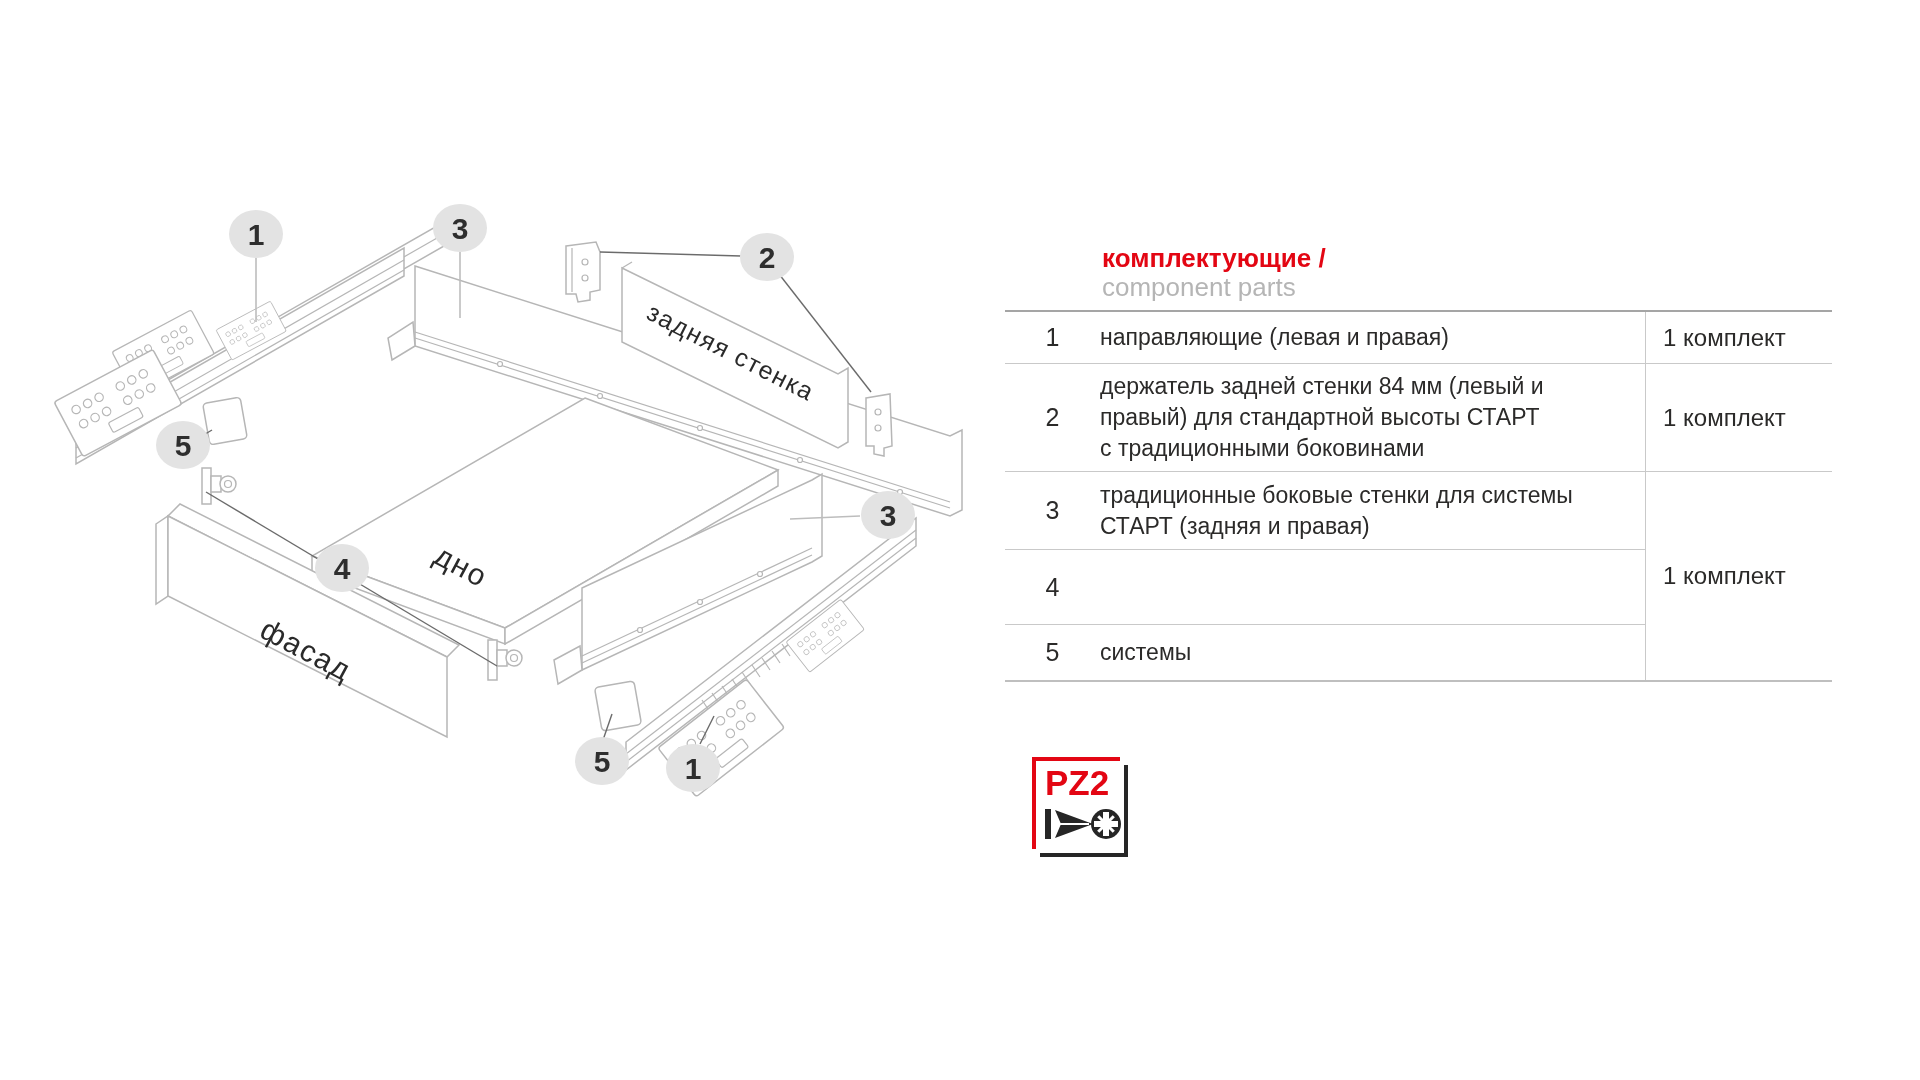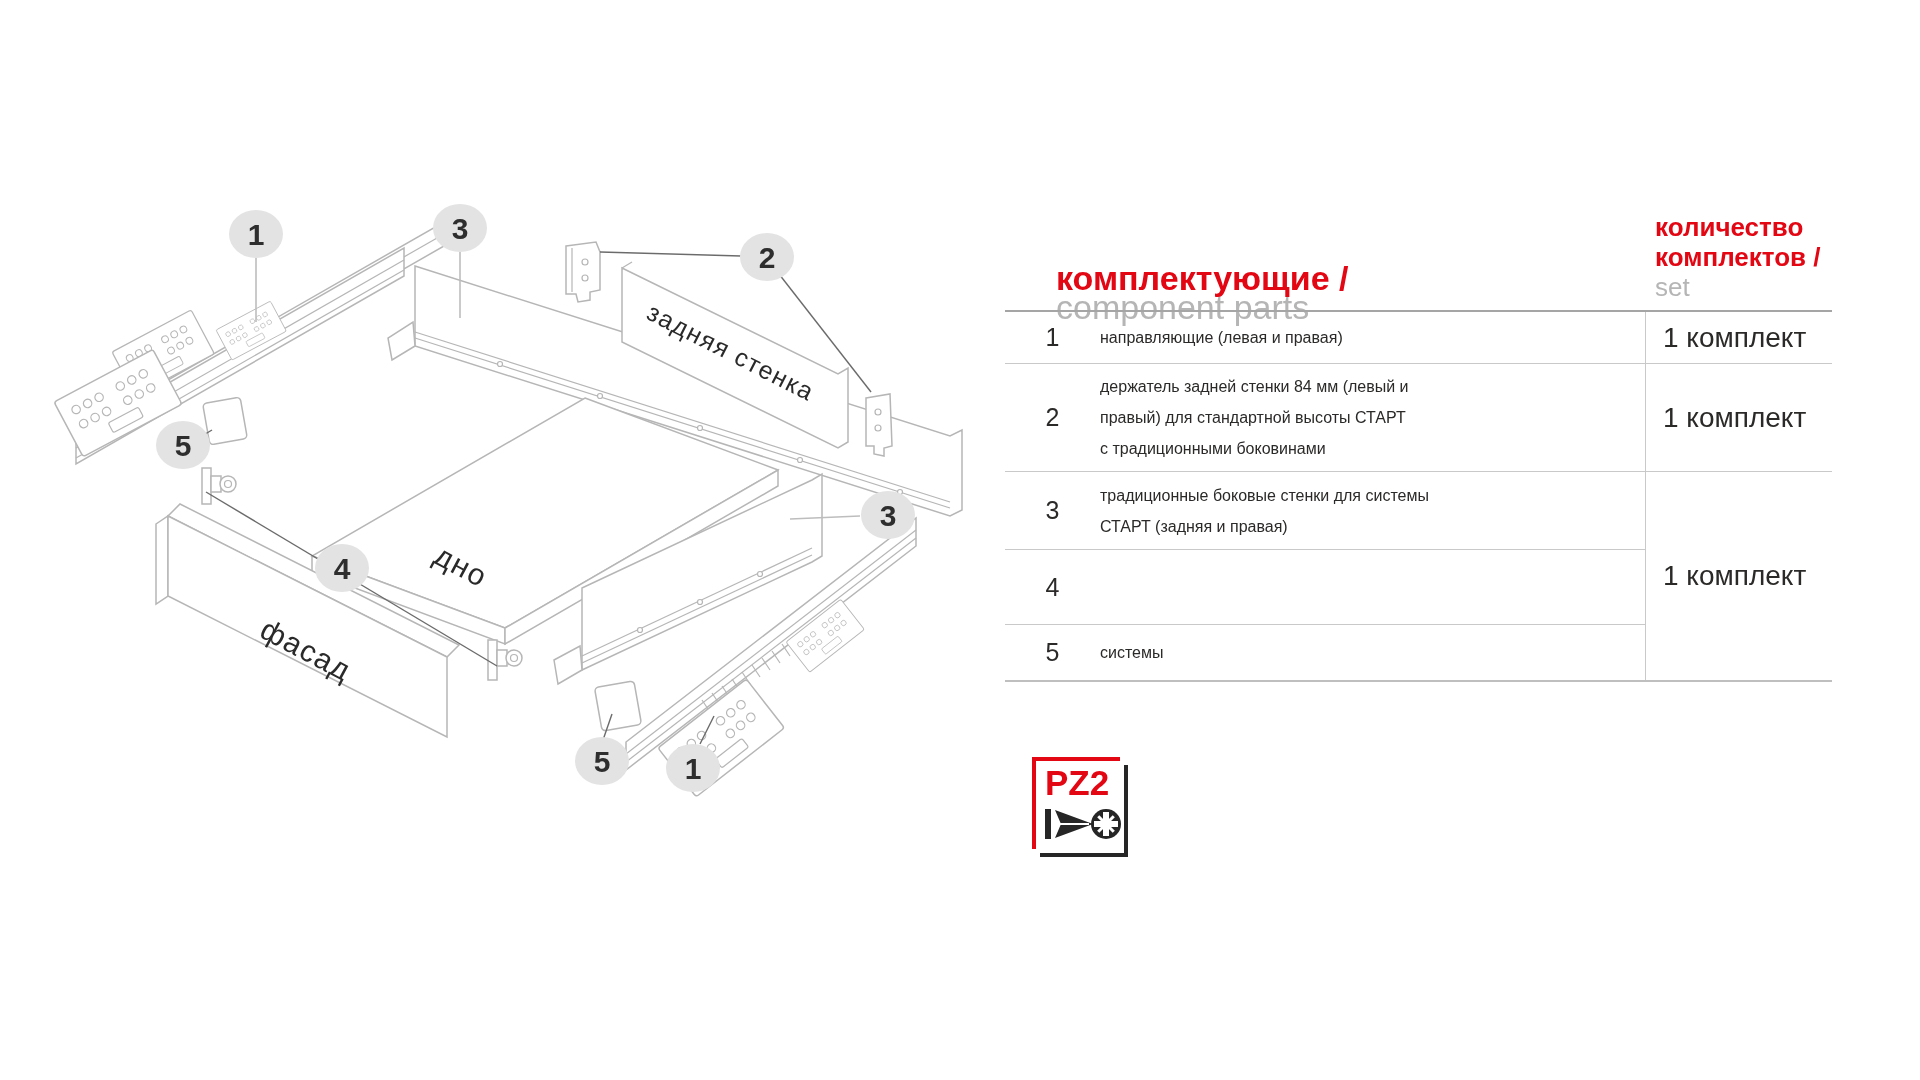--- a/index.html
+++ b/index.html
@@ -9,34 +9,34 @@
   #diagram{position:absolute;left:0;top:0;}
   .stroke{fill:#ffffff;stroke:#b6b6b6;stroke-width:1.5;}
   .strokeonly{fill:none;stroke:#b6b6b6;stroke-width:1.2;}
   .hole{fill:#ffffff;stroke:#b6b6b6;stroke-width:1.2;}
   .leader-l{stroke:#bdbdbd;stroke-width:1.6;}
   .leader-d{stroke:#6b6b6b;stroke-width:1.4;}
   .balloon{fill:#e3e3e3;}
   .bnum{font-family:"Liberation Sans",sans-serif;font-size:30px;font-weight:bold;fill:#2e2e2e;text-anchor:middle;}
   .dlabel{font-family:"Liberation Sans",sans-serif;fill:#2a2a2a;letter-spacing:1.5px;}
   
-  .hdr-left{position:absolute;left:1056px;top:244px;line-height:29px;font-size:34px;margin-top:20px;}
+  .hdr-left{position:absolute;left:1102px;top:244px;line-height:29px;font-size:26px;}
   .hdr-right{position:absolute;left:1655px;top:212px;width:195px;line-height:30px;font-size:26px;}
   .hdr-red{color:#e30613;font-weight:bold;}
   .hdr-gray{color:#b5b5b5;}
   #parts-table{position:absolute;left:1005px;top:310px;width:827px;height:368px;
                border-top:2px solid #a5a5a5;border-bottom:2px solid #bfbfbf;display:flex;}
   .col-left{width:640px;}
   .prow{display:flex;align-items:center;box-sizing:border-box;border-bottom:1px solid #c9c9c9;}
   .prow.last{border-bottom:none;}
   .pnum{width:95px;text-align:center;font-size:25px;flex:none;}
-  .pdesc{flex:1;font-size:16px;line-height:31px;white-space:pre-line;}
+  .pdesc{flex:1;font-size:23px;line-height:31px;white-space:pre-line;}
   .col-right{width:187px;border-left:1px solid #c9c9c9;box-sizing:border-box;}
   .qcell{display:flex;align-items:center;box-sizing:border-box;padding-left:17px;
-         font-size:28px;border-bottom:1px solid #c9c9c9;}
+         font-size:24px;border-bottom:1px solid #c9c9c9;}
   .qcell.last{border-bottom:none;}
   
   #pz2-logo{position:absolute;left:1008px;top:757px;width:96px;height:100px;margin-left:24px;}
   .logo-red-l{position:absolute;left:0;top:0;width:84px;height:88px;
               border-left:4px solid #e30613;border-top:4px solid #e30613;}
   .logo-black-l{position:absolute;left:8px;top:8px;right:0;bottom:0;
                 border-right:4px solid #262626;border-bottom:4px solid #262626;}
   .logo-text{position:absolute;left:13px;top:6px;font-size:35px;font-weight:bold;
              color:#e30613;letter-spacing:0px;}
   .logo-icon{position:absolute;left:11px;top:48px;}
@@ -210,24 +210,20 @@
     <g>
       <ellipse class="balloon" cx="693" cy="768" rx="27" ry="24"></ellipse>
       <text class="bnum" x="693" y="779">1</text>
     </g>
   </svg>
 
   <div class="hdr-left">
     <div class="hdr-red">комплектующие /</div>
     <div class="hdr-gray">component parts</div>
   </div>
-  <div class="hdr-right">
-    <div class="hdr-red">количество комплектов /</div>
-    <div class="hdr-gray">set</div>
-  </div>
 
   <div id="parts-table">
     <div class="col-left">
       <div class="prow" style="height:52px">
         <div class="pnum">1</div>
         <div class="pdesc">направляющие (левая и правая)</div>
       </div>
       <div class="prow" style="height:108px">
         <div class="pnum">2</div>
         <div class="pdesc">держатель задней стенки 84 мм (левый и

